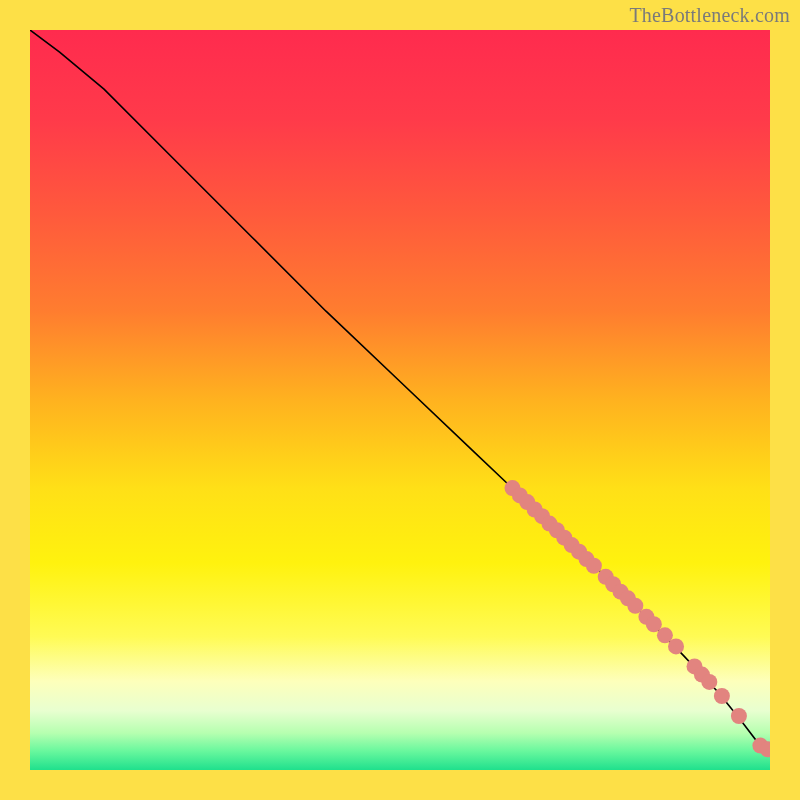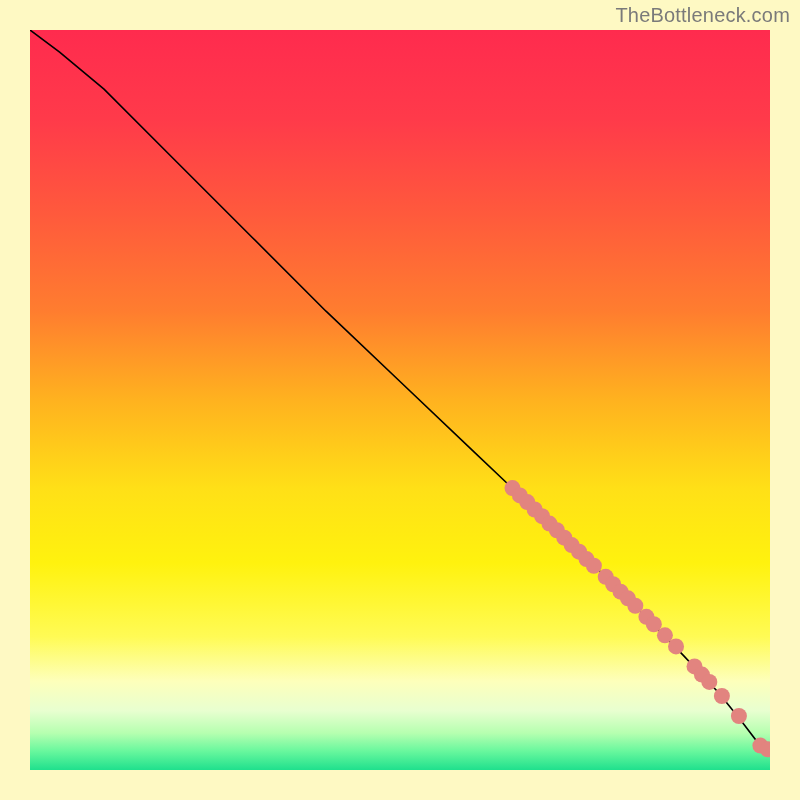--- a/index.html
+++ b/index.html
@@ -8,21 +8,22 @@
     width: 800px;
     height: 800px;
     background: #000;
     overflow: hidden;
     font-family: Arial, Helvetica, sans-serif;
   }
   .stage {
     position: relative;
     width: 800px;
     height: 800px;
-    background: #fef9c3;
+    background: #fde047;
+    font-family: Liberation Serif, serif;
   }
   .attribution {
     position: absolute;
     top: 4px;
     right: 10px;
     color: #7a7a7a;
     font-size: 20px;
     font-weight: 500;
     letter-spacing: 0.2px;
   }

